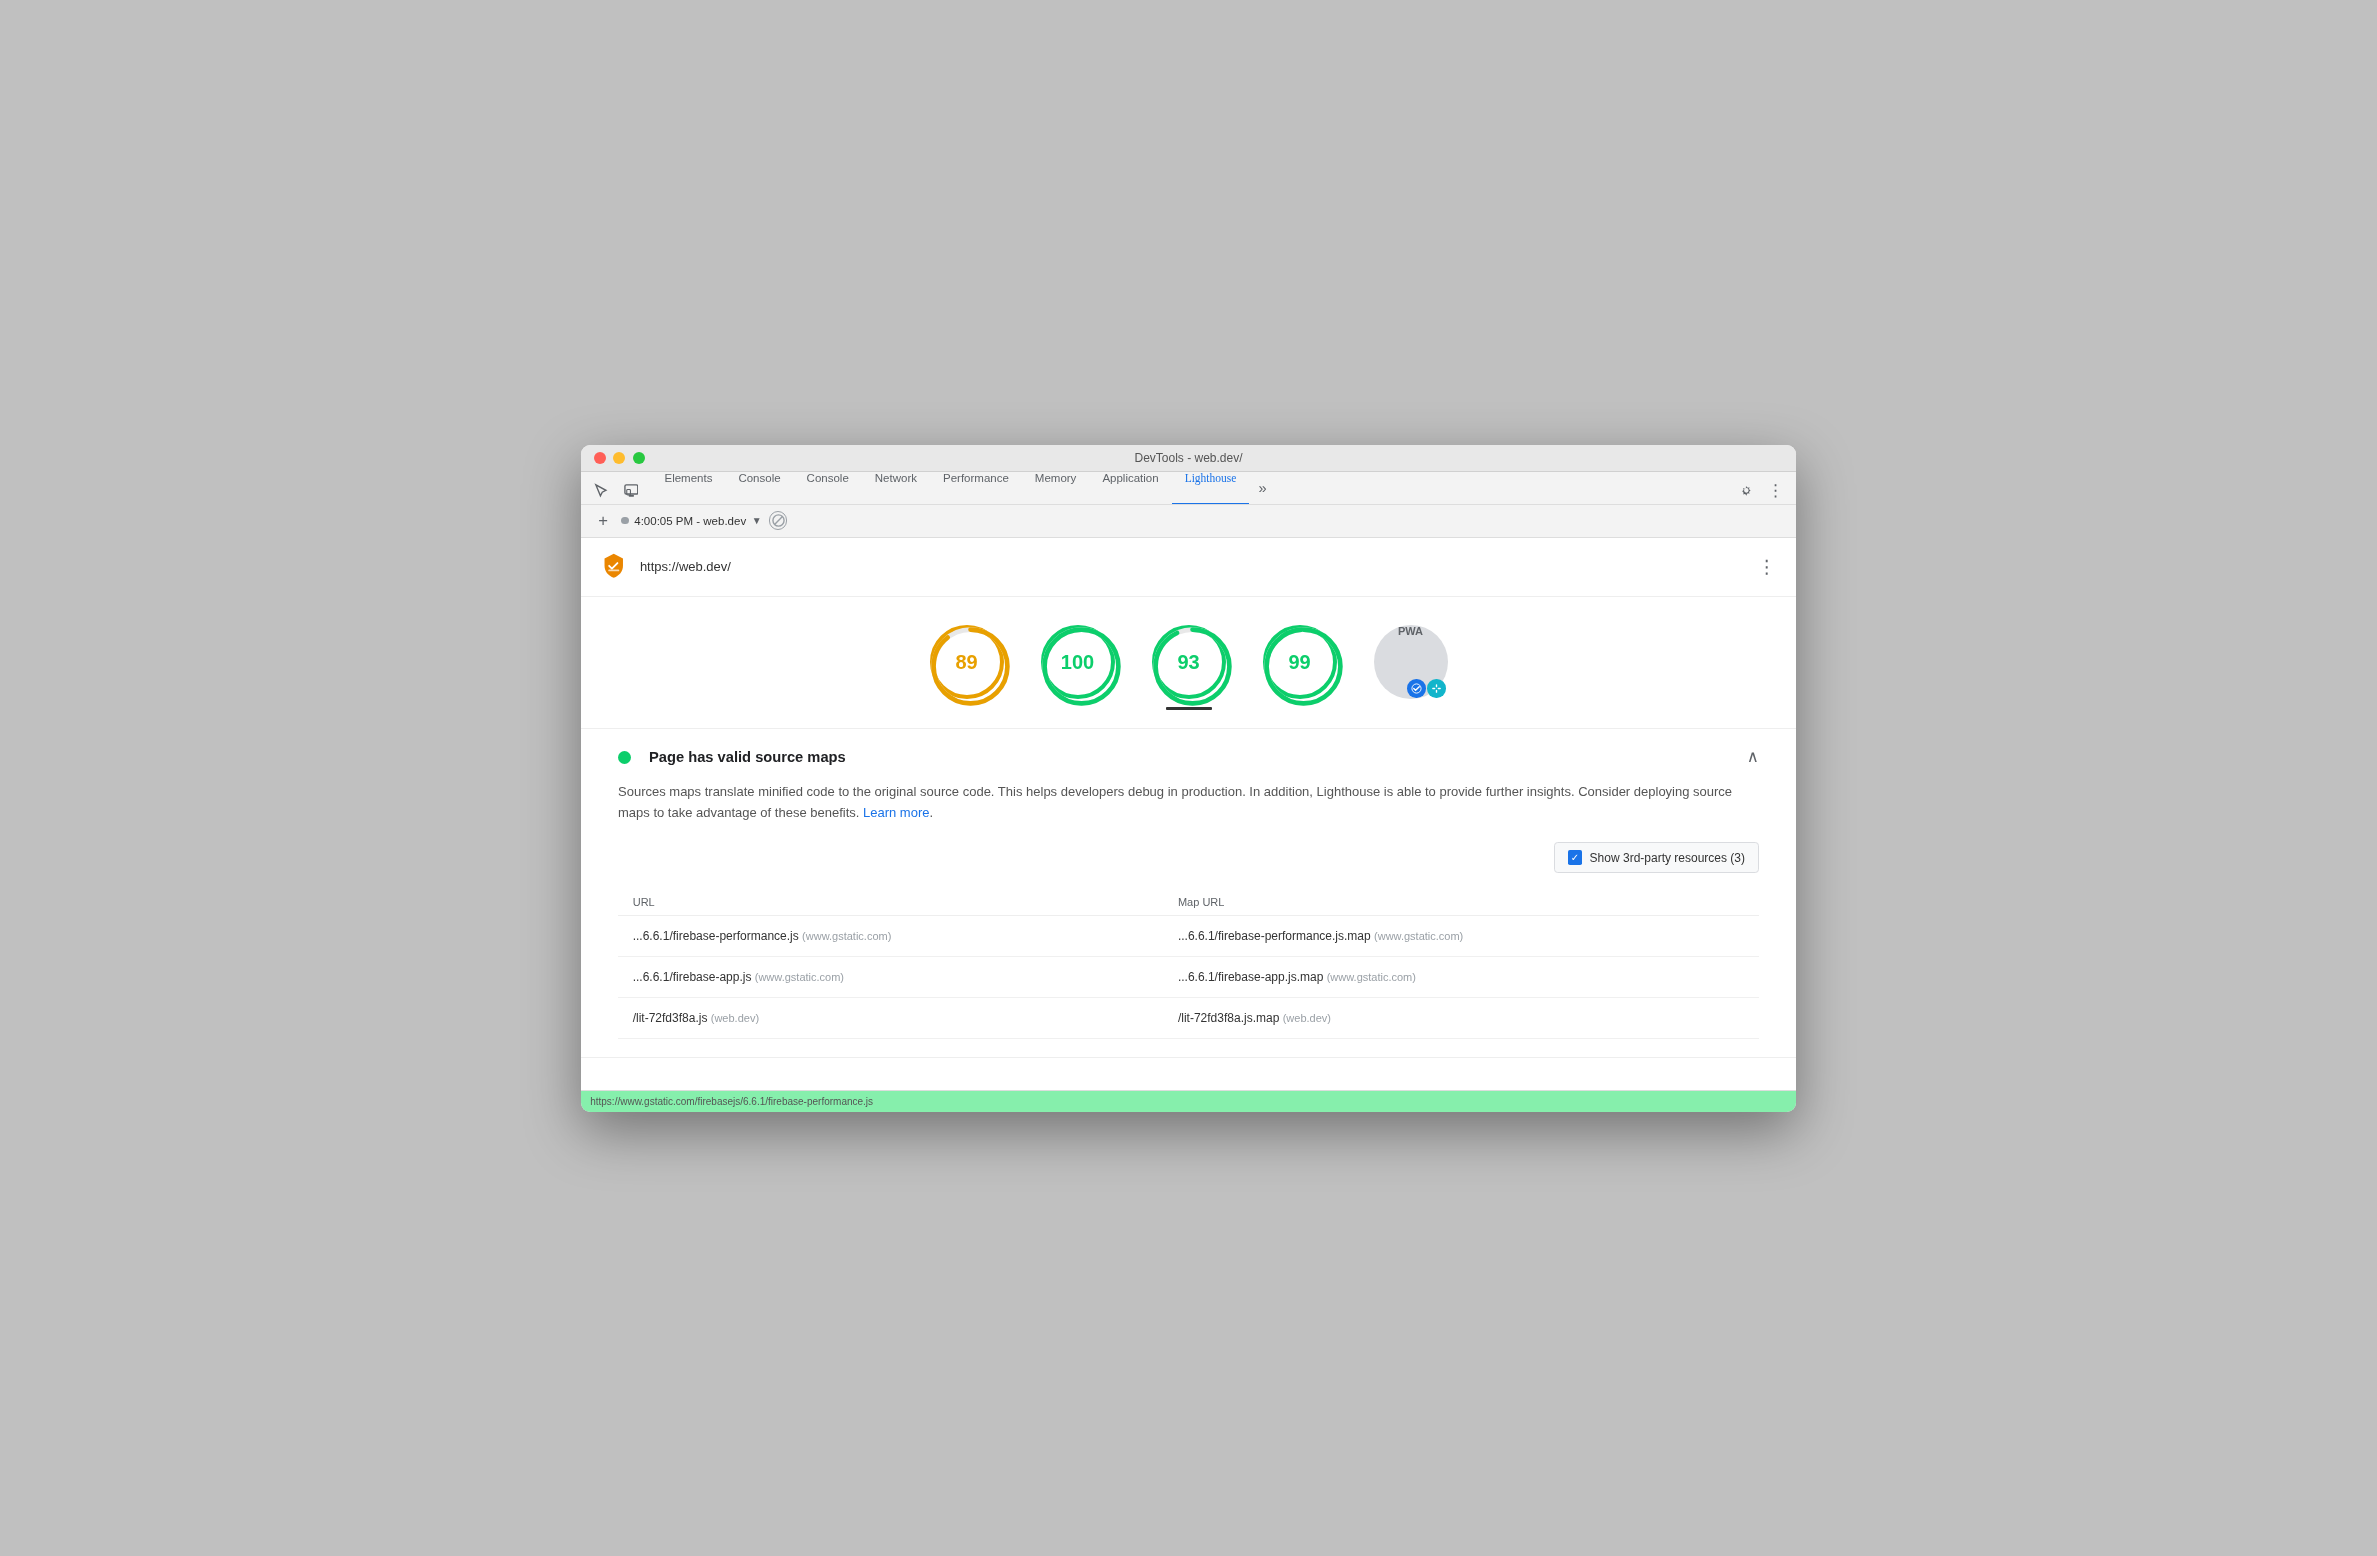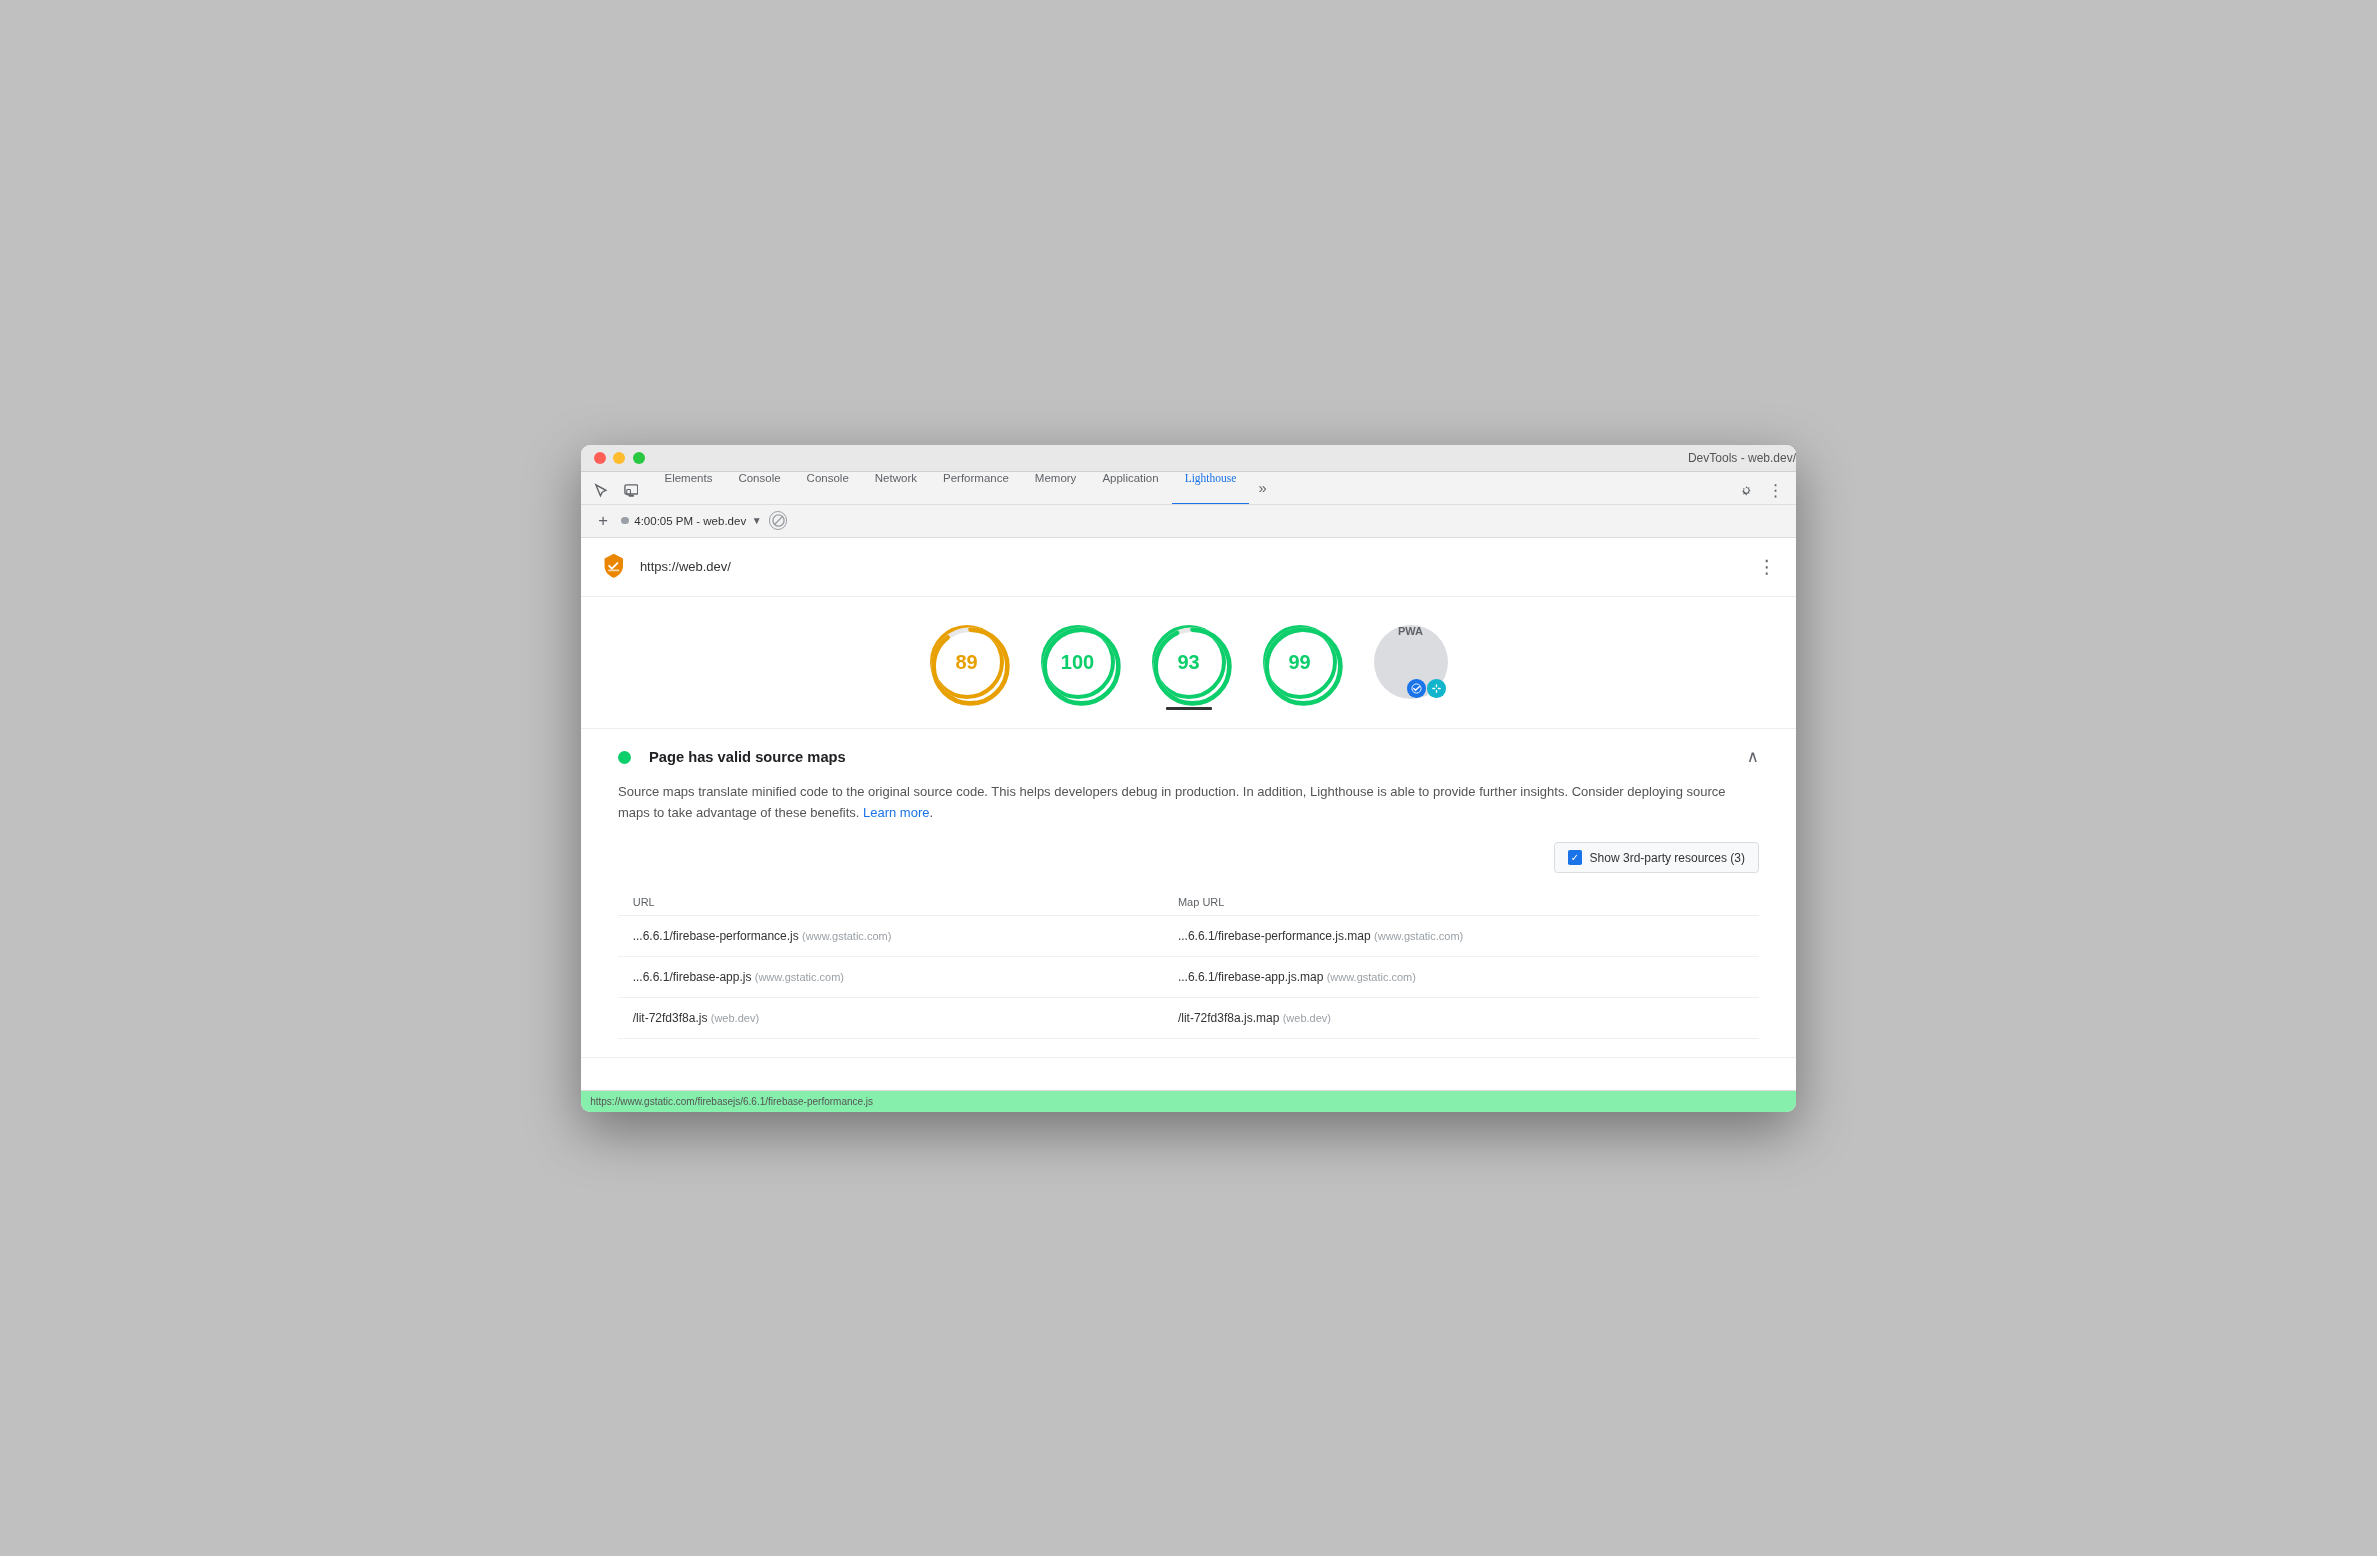--- a/index.html
+++ b/index.html
@@ -20,21 +20,21 @@
       box-shadow: 0 18.4px 55px rgba(0,0,0,0.4);
       overflow: hidden;
     }
 
     
     .title-bar {
       background: #e8e8e8;
       height: 27px;
       display: flex;
       align-items: center;
-      justify-content: flex-end;
+      justify-content: center;
       position: relative;
       border-bottom: 0.9px solid #d0d0d0;
     }
 
     .traffic-lights {
       position: absolute;
       left: 13px;
       display: flex;
       gap: 7.4px;
       align-items: center;
@@ -581,21 +581,21 @@
     <div class="content-area">
       <div class="audit-item">
 
         <div class="audit-header">
           <div class="audit-dot"></div>
           <span class="audit-title">Page has valid source maps</span>
           <span class="collapse-btn">∧</span>
         </div>
 
         <div class="audit-description">
-          <span>Source maps translate minified code to the original source code. This helps developers debug in production. In addition, Lighthouse is able to provide further insights. Consider deploying source maps to take advantage of these benefits. </span><a href="#">Learn more</a><span>.</span>
+          <span>Sources maps translate minified code to the original source code. This helps developers debug in production. In addition, Lighthouse is able to provide further insights. Consider deploying source maps to take advantage of these benefits. </span><a href="#">Learn more</a><span>.</span>
         </div>
 
         <div class="third-party-row">
           <div class="third-party-checkbox">
             <div class="checkbox-icon">✓</div>
             <span>Show 3rd-party resources (3)</span>
           </div>
         </div>
 
         <table class="resource-table">

